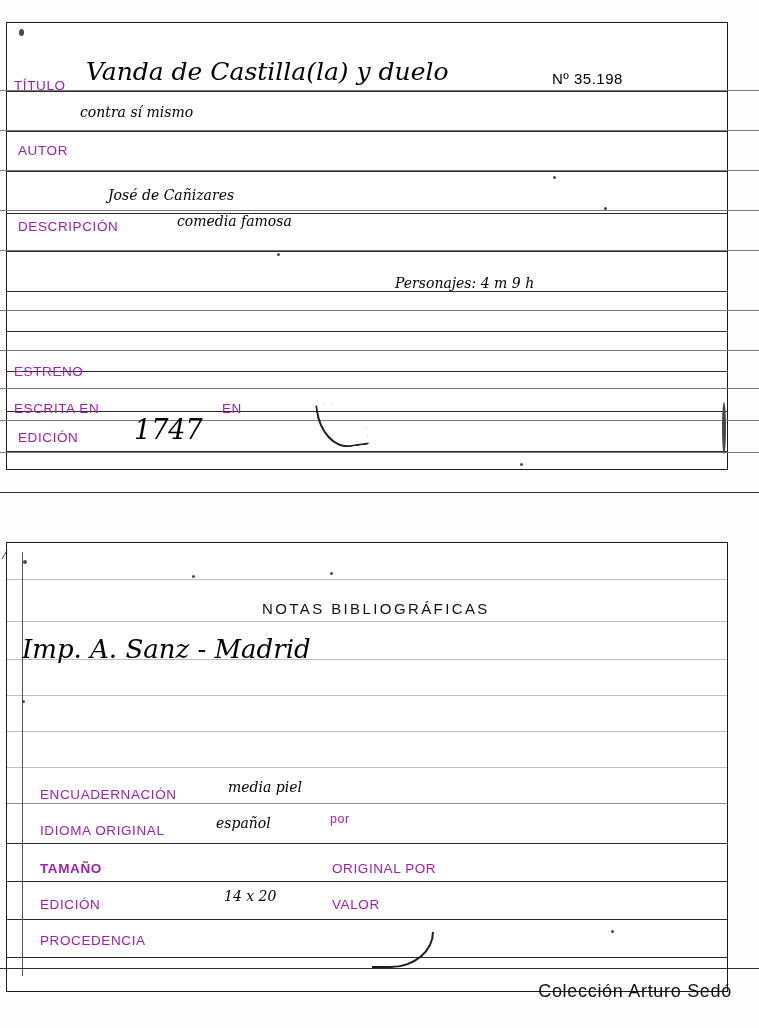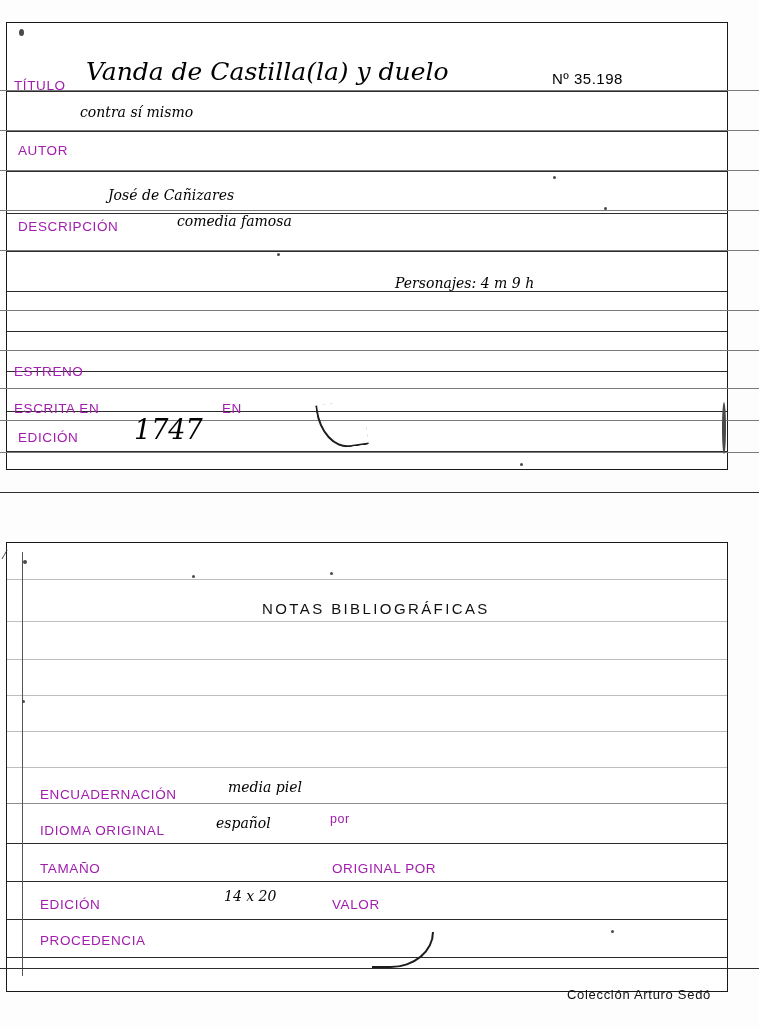--- a/index.html
+++ b/index.html
@@ -100,23 +100,23 @@
     position: absolute;
     font-family: "Liberation Sans", sans-serif;
     font-size: 14px;
     letter-spacing: 0.5px;
     color: #000000;
     white-space: nowrap;
   }
 
   .footer-credit {
     position: absolute;
-    right: 48px;
+    right: 27px;
     bottom: 26px;
-    font-size: 13px;
+    font-size: 18px;
     letter-spacing: 0.7px;
     color: #111;
     white-space: nowrap;
   }
 
   
   .speck {
     position: absolute;
     background: #4a4a4a;
     border-radius: 50%;
@@ -213,24 +213,25 @@
     <div class="rule" style="top:300px;"></div>
     <div class="rule" style="top:338px;"></div>
     <div class="rule" style="top:376px;"></div>
     <div class="rule" style="top:414px;"></div>
   </div>
 
   <div style="position:absolute; left:22px; top:552px; width:0; height:424px; border-left:1px solid #555;"></div>
 
   <div class="heading" style="left:262px; top:600px;">NOTAS BIBLIOGRÁFICAS</div>
 
+  <div class="hand big" style="left:22px; top:634px; font-size:26px;">Imp. A. Sanz - Madrid</div>
 
   <div class="label" style="left:40px; top:787px;">ENCUADERNACIÓN</div>
   <div class="label" style="left:40px; top:823px;">IDIOMA ORIGINAL</div>
-  <div class="label" style="left:40px; top:861px;">TAMAÑO</div>
+  <div class="label" style="left:40px; top:861px;font-weight:bold;">TAMAÑO</div>
   <div class="label" style="left:332px; top:861px;">ORIGINAL POR</div>
   <div class="label" style="left:40px; top:897px;">EDICIÓN</div>
   <div class="label" style="left:332px; top:897px;">VALOR</div>
   <div class="label" style="left:40px; top:933px;">PROCEDENCIA</div>
   <div class="label sm" style="left:330px; top:812px;">por</div>
 
   <div class="hand mid" style="left:228px; top:779px;">media piel</div>
   <div class="hand mid" style="left:216px; top:815px;">español</div>
   <div class="hand mid" style="left:224px; top:853px;margin-top:35px;">14 x 20</div>
 

